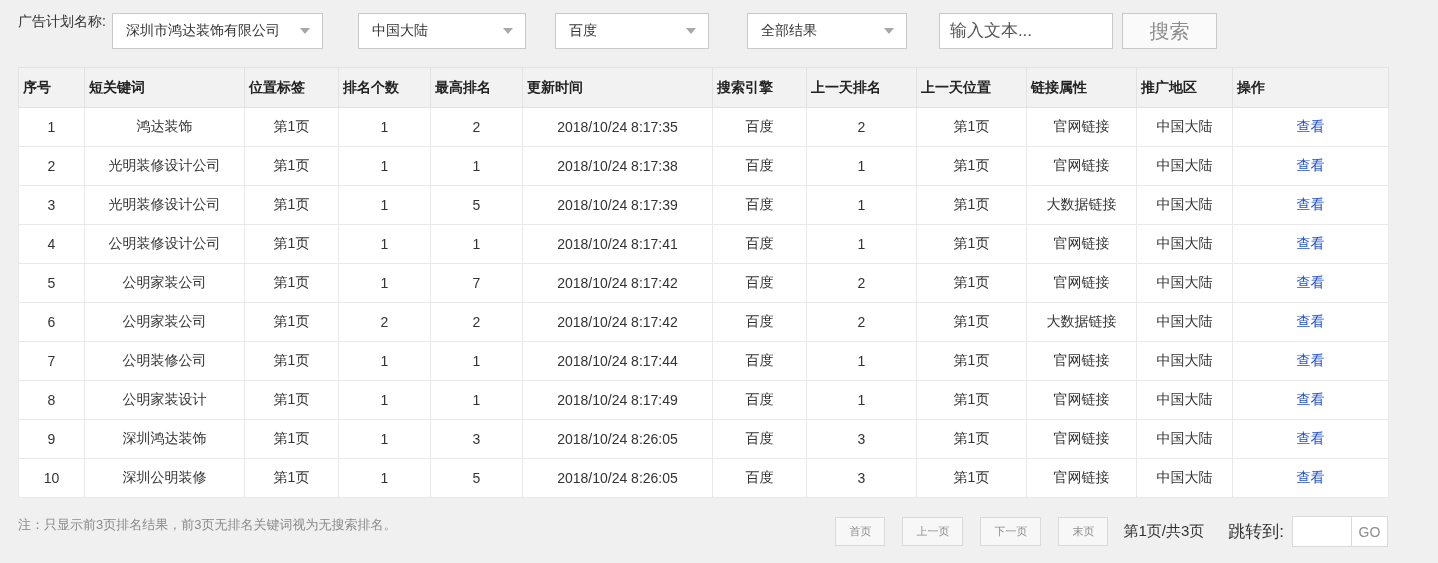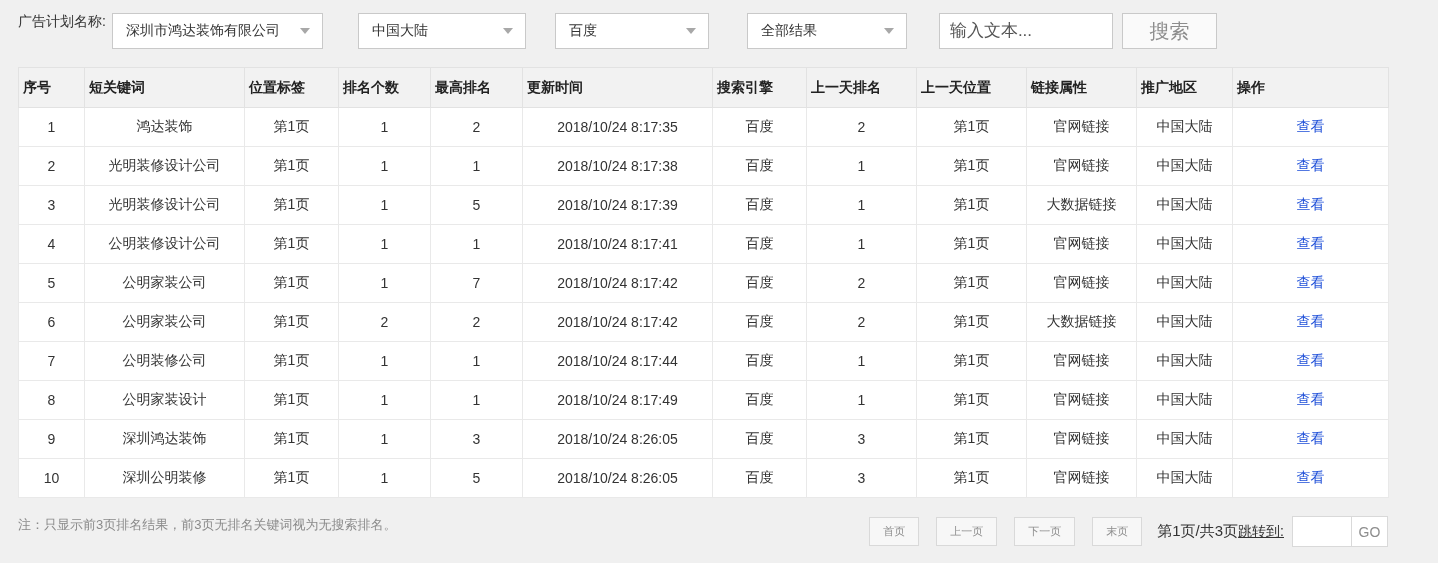--- a/index.html
+++ b/index.html
@@ -80,21 +80,21 @@
   .footer-note { color: #8a8a8a; font-size: 13px; }
   .pager { display: flex; align-items: center; }
   .page-btn {
     height: 29px; padding: 0 13px;
     background: #f7f7f7; border: 1px solid #d9d9d9;
     color: #8d8d8d; font-size: 11px; cursor: pointer;
     margin-left: 17px;
     font-family: "Liberation Sans", "DejaVu Sans", sans-serif;
   }
   .page-info { margin-left: 15px; color: #333; font-size: 15px; white-space: nowrap; }
-  .jump-label { margin-left: 0; color: #333; font-size: 14px; white-space: nowrap; text-decoration: underline; }
+  .jump-label { margin-left: 24px; color: #333; font-size: 17px; white-space: nowrap; }
   .jump-group { display: flex; align-items: stretch; margin-left: 8px; height: 31px; border: 1px solid #d9d9d9; background: #fff; padding-left: 8px; }
   .jump-input {
     width: 50px; border: none; outline: none; background: #fff;
     font-size: 14px; padding: 0 6px; text-align: center;
     font-family: "Liberation Sans", "DejaVu Sans", sans-serif;
   }
   .go-btn {
     width: 36px; display: flex; align-items: center; justify-content: center;
     border-left: 1px solid #d9d9d9; background: #fff;
     color: #8d8d8d; font-size: 14px; cursor: pointer;

